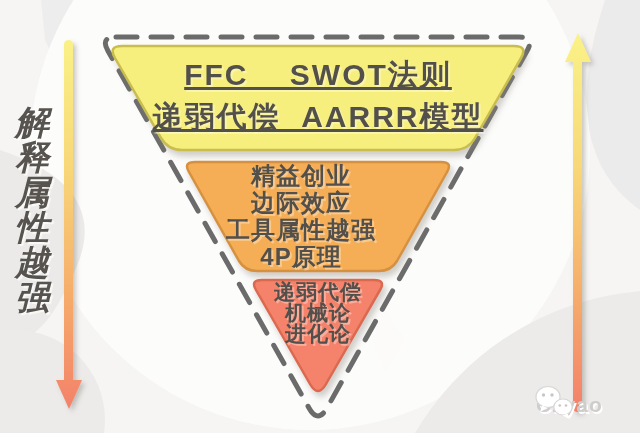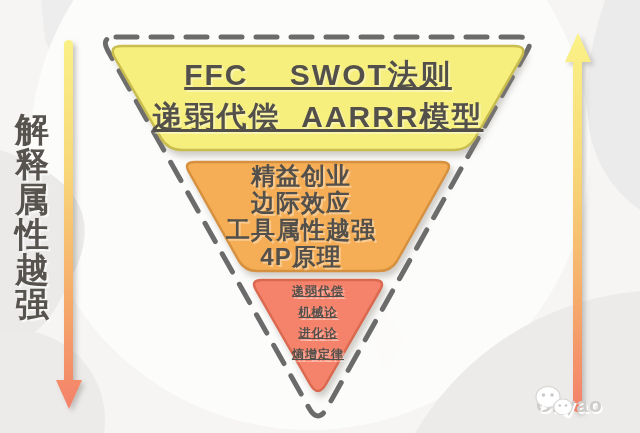--- a/index.html
+++ b/index.html
@@ -4,25 +4,25 @@
 <style>
   html,body{margin:0;padding:0;}
   body{font-family:"Liberation Sans","DejaVu Sans",sans-serif;}
   .stage{position:relative;width:640px;height:433px;overflow:hidden;background:#F4F3F2;}
   .stage svg{position:absolute;left:0;top:0;}
   .overlay{position:absolute;color:#53504B;font-weight:800;}
   .tier-text{text-align:center;}
   .tier-text .line{text-shadow:2px 2px 0 rgba(255,255,255,0.35);white-space:pre;}
   .t1{left:100px;top:54px;width:436px;font-size:30px;line-height:42px;letter-spacing:2px;text-decoration:underline;}
   .t2{left:156px;top:162px;width:290px;font-size:24px;line-height:27px;letter-spacing:1px;}
-  .t3{left:233px;top:281px;width:170px;font-size:12px;line-height:21px;letter-spacing:1px;text-decoration:underline;}
+  .t3{left:233px;top:281px;width:170px;font-size:21px;line-height:21px;letter-spacing:1px;}
   .side-label{width:46px;font-size:34px;line-height:35px;text-align:center;
     word-break:break-all;color:#57534E;
     text-shadow:2px 2px 1px rgba(255,255,255,0.7);}
-  .side-label.left{left:9px;top:112px;}
+  .side-label.left{left:9px;top:105px;font-style:italic;}
   .side-label.right{left:585px;top:119px;}
   .watermark{position:absolute;left:534px;top:384px;width:104px;height:42px;display:flex;align-items:center;}
   .wm-text{font-size:21px;font-weight:700;color:#CFCDCB;letter-spacing:1px;
     text-shadow:1.5px 1.5px 0 #ffffff;margin-left:2px;}
 </style>
 </head>
 <body>
 
 <div class="stage">
 
@@ -81,21 +81,20 @@
     <div class="line">精益创业</div>
     <div class="line">边际效应</div>
     <div class="line">工具属性越强</div>
     <div class="line">4P原理</div>
   </div>
 
   <div class="overlay tier-text t3">
     <div class="line">递弱代偿</div>
     <div class="line">机械论</div>
     <div class="line">进化论</div>
-    <div class="line">熵增定律</div>
   </div>
 
   <div class="overlay side-label left">解释属性越强</div>
 
   <div class="watermark">
     <svg width="40" height="38" viewBox="0 0 40 38">
       <ellipse cx="14" cy="13" rx="12" ry="10.5" fill="#FFFFFF" stroke="#D8D6D4" stroke-width="1.2"></ellipse>
       <path d="M8,21.5 L6,28 L13.5,24 Z" fill="#FFFFFF"></path>
       <circle cx="9.5" cy="11" r="1.7" fill="#C9C7C5"></circle>
       <circle cx="18" cy="11" r="1.7" fill="#C9C7C5"></circle>

